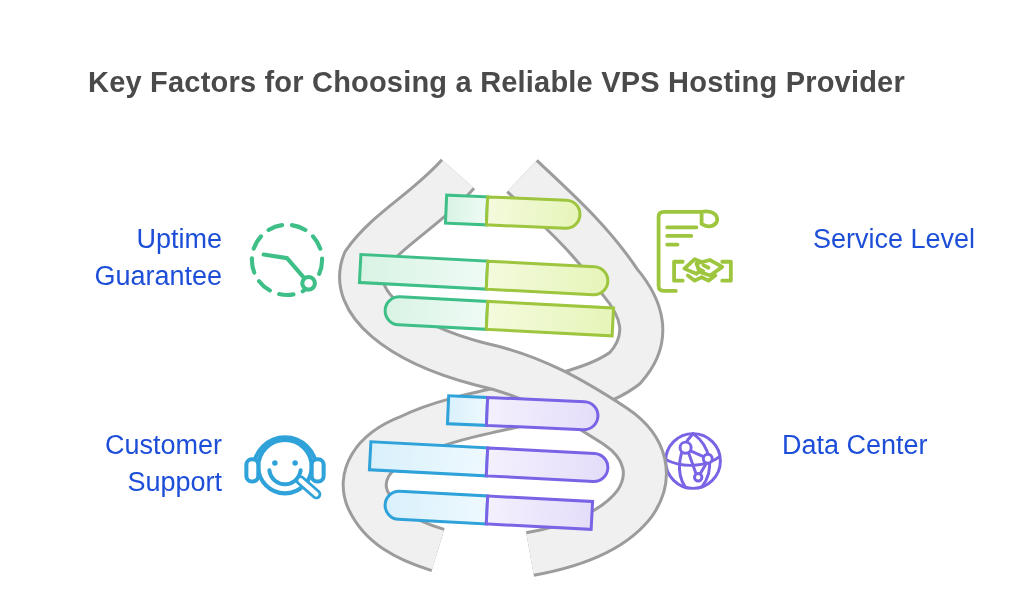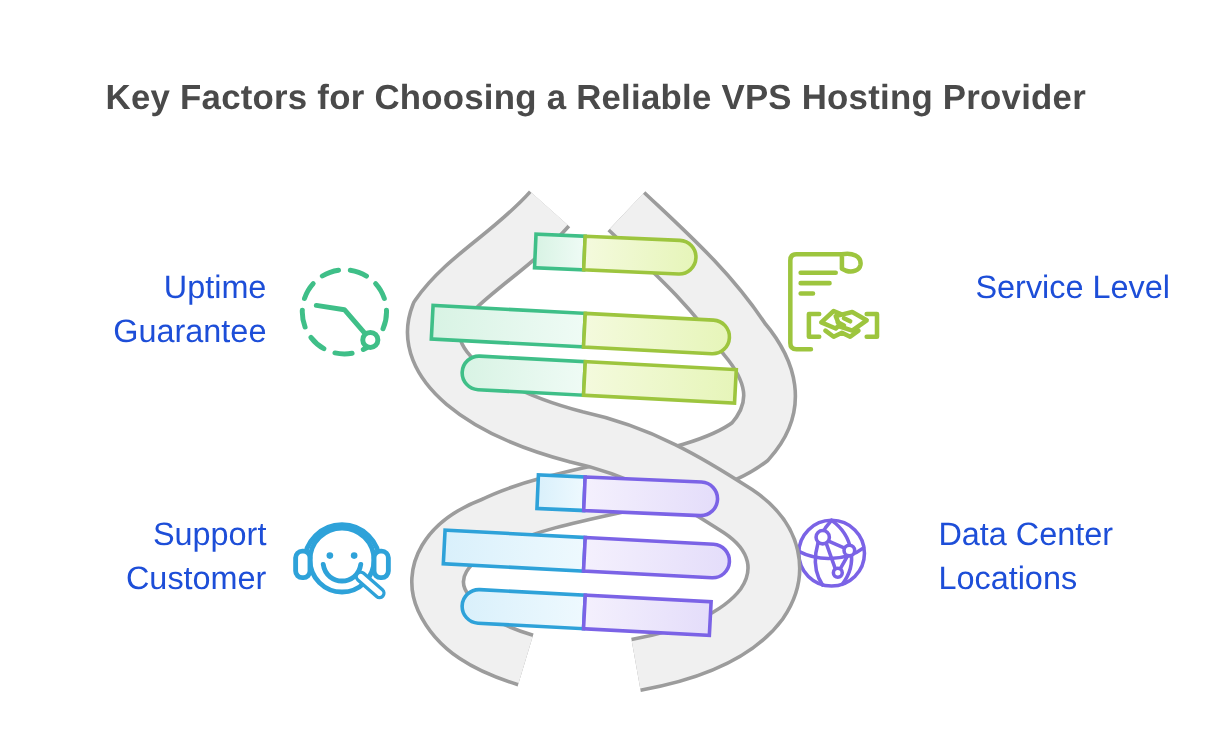--- a/index.html
+++ b/index.html
@@ -42,22 +42,22 @@
       <path d="M54,66 L70,62 L84,70 L70,80 L58,76 Z" fill="#ffffff"></path>
       <path d="M56,72 L62,75 M62,68 L68,71"></path>
       <path d="M44,80 L52,86 L60,82 L68,86 L76,80"></path>
     </svg>
   </div>
   <div class="label" style="left:755px;top:221px;width:220px;text-align:right;">
     <div>Service Level</div>
   </div>
 
   <div class="label right-align" style="left:40px;top:427px;width:182px;">
+    <div>Customer</div>
     <div>Support</div>
-    <div>Customer</div>
   </div>
   <div class="icon" style="left:238px;top:417px;">
     <svg width="94" height="92" viewBox="0 0 100 100" fill="none" stroke="#2ea2d9" stroke-width="4.4" stroke-linecap="round" stroke-linejoin="round">
       <path d="M16,56 A34,34 0 0 1 84,56"></path>
       <circle cx="50" cy="54" r="29"></circle>
       <rect x="8" y="46" width="13" height="24" rx="6" fill="#ffffff"></rect>
       <rect x="79" y="46" width="13" height="24" rx="6" fill="#ffffff"></rect>
       <circle cx="39" cy="50" r="3" fill="#2ea2d9" stroke="none"></circle>
       <circle cx="61" cy="50" r="3" fill="#2ea2d9" stroke="none"></circle>
       <path d="M33,58 C36,78 64,78 67,58"></path>
@@ -73,21 +73,20 @@
       <path d="M50,13 C74,30 80,62 62,85"></path>
       <path d="M13,48 C36,60 68,58 86,44"></path>
       <path d="M46,36 L64,44 M68,53 L60,67 M44,39 L54,67"></path>
       <circle cx="40" cy="32" r="7.5" fill="#ffffff"></circle>
       <circle cx="70" cy="47" r="6" fill="#ffffff"></circle>
       <circle cx="57" cy="72" r="5" fill="#ffffff"></circle>
     </svg>
   </div>
   <div class="label" style="left:782px;top:427px;width:220px;">
     <div>Data Center</div>
-    <div>Locations</div>
   </div>
 
   <div class="icon" style="left:330px;top:148px;">
     <svg width="350" height="448" viewBox="0 0 350 448">
       <defs>
         <linearGradient id="gMint" x1="0" y1="0" x2="1" y2="0">
           <stop offset="0" stop-color="#d8f3e4"></stop>
             <stop offset="1" stop-color="#effbf5"></stop>
         </linearGradient>
         <linearGradient id="gLime" x1="0" y1="0" x2="1" y2="0">

